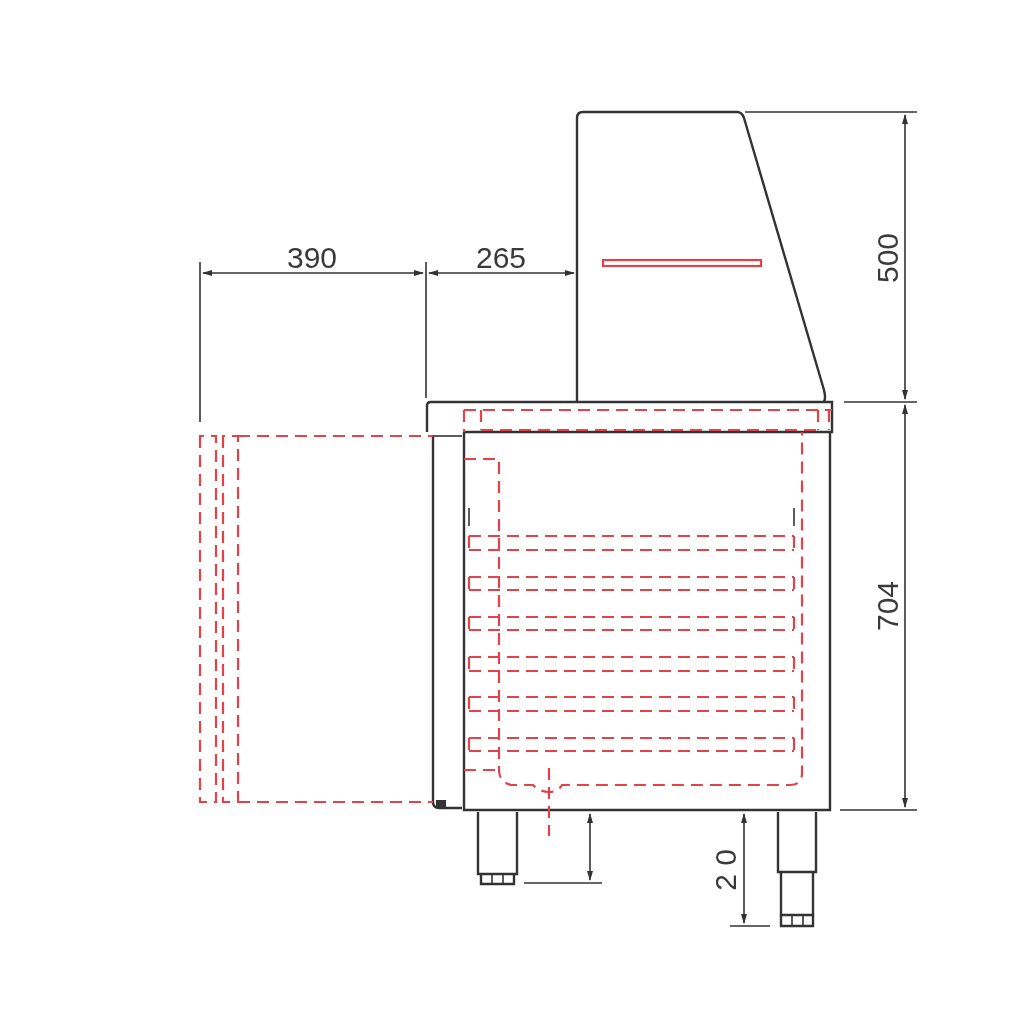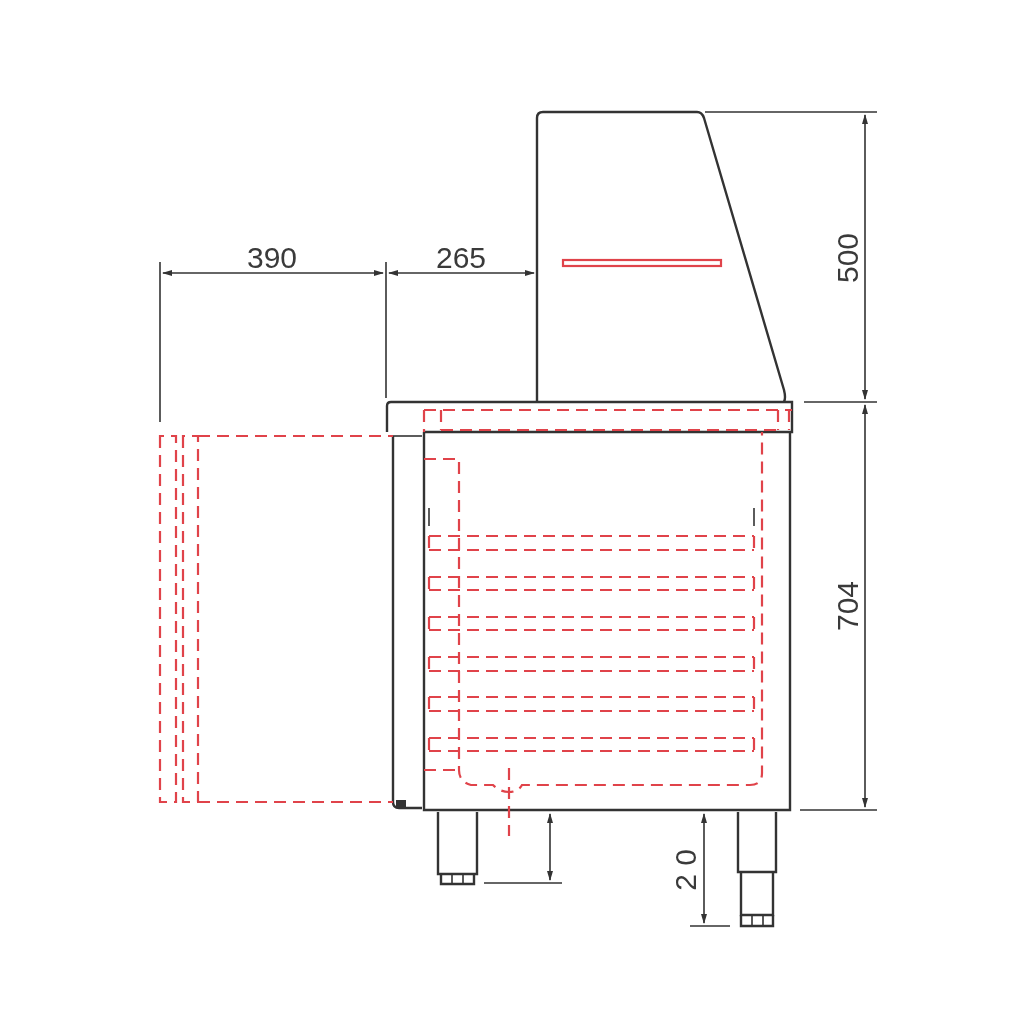--- a/index.html
+++ b/index.html
@@ -9,21 +9,21 @@
   .solid { stroke: #333333; stroke-width: 2.4; fill: none; }
   .thin { stroke: #333333; stroke-width: 1.6; fill: none; }
   .hidden { stroke: #e0434a; stroke-width: 2.2; fill: none; stroke-dasharray: 12 7; }
   .hidden-v { stroke: #e0434a; stroke-width: 2.2; fill: none; stroke-dasharray: 12 7; }
   .red-solid { stroke: #e0434a; stroke-width: 2.2; fill: none; }
   .arrow { fill: #333333; }
 </style>
 </head>
 <body>
 
-<div style="position:relative;width:828px;height:1024px;">
+<div style="position:relative;width:828px;height:1024px;padding-left:40px;">
 <svg width="1024" height="1024" viewBox="0 0 1024 1024" xmlns="http://www.w3.org/2000/svg">
   <defs>
     <marker id="ah" markerWidth="10" markerHeight="8" refX="9" refY="4" orient="auto-start-reverse" markerUnits="userSpaceOnUse">
       <path d="M0,1 L10,4 L0,7 Z" class="arrow"></path>
     </marker>
   </defs>
 
   <g>
     <path class="solid" d="M537,402 L537,118 Q537,112 543,112 L697,112 Q702,112 704,118 L784,390 Q786,398 784,402"></path>
     <rect class="red-solid" x="563" y="260" width="158" height="6"></rect>

